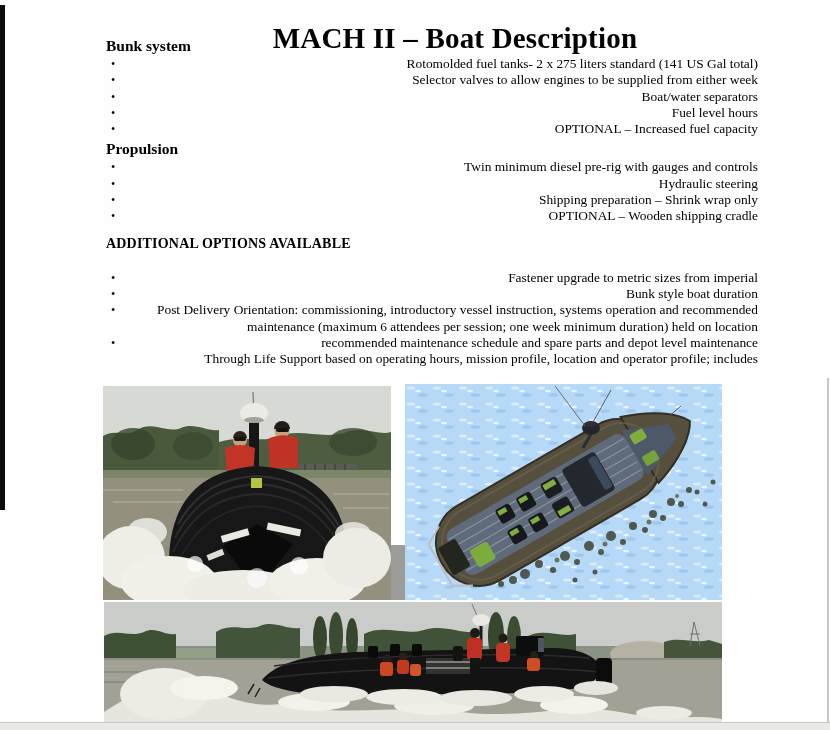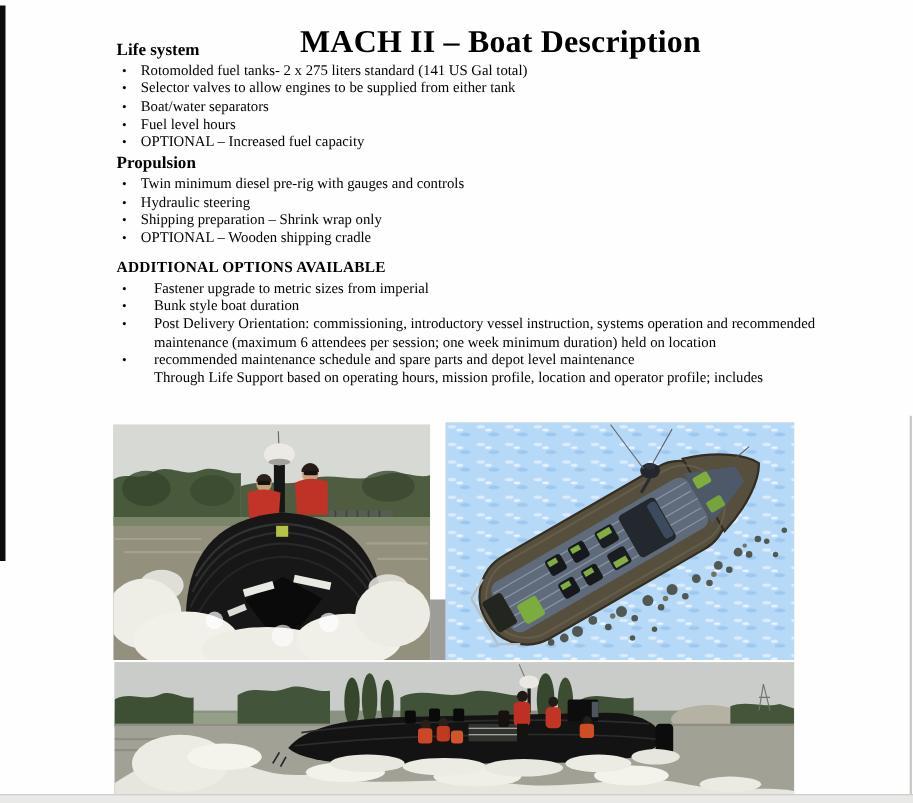--- a/index.html
+++ b/index.html
@@ -7,52 +7,52 @@
     width:830px;height:730px;position:relative;overflow:hidden;
     background:#fefefe;color:#000;
     font-family:"Liberation Serif",serif;
   }
   .page-title{
     position:absolute;top:3px;left:0;width:100%;text-align:center;
     font-size:29px;font-weight:bold;letter-spacing:.2px;padding-left:40px;
   }
   .content{position:absolute;left:106px;top:34px;width:652px;}
   .sec-h{font-size:15.5px;font-weight:bold;margin:3px 0 1px 0;line-height:18px;}
-  .add-h{font-size:14px;font-weight:bold;margin:10px 0 2px 0;line-height:17px;letter-spacing:.2px;}
+  .add-h{font-size:14px;font-weight:bold;margin:10px 0 18px 0;line-height:17px;letter-spacing:.2px;}
   .bullet{display:flex;font-size:13.4px;line-height:16.3px;}
   .dot{flex:none;width:22px;padding-left:5px;box-sizing:border-box;font-size:12px;}
-  .bt{flex:1;}
+  .bt{flex:1;text-align:right;}
   .ln{display:block;margin-left:12px;}
   .fig{position:absolute;overflow:hidden;background:#ccc;}
   #fig1{left:103px;top:386px;width:288px;height:214px;}
   #fig2{left:405px;top:384px;width:317px;height:216px;}
   #fig3{left:104px;top:602px;width:618px;height:125px;}
   .sliver{position:absolute;left:391px;top:545px;width:14px;height:55px;background:#9c9d99;}
   .leftbar{position:absolute;left:0;top:5px;width:5px;height:505px;background:#0d0d0d;}
   .rightline{position:absolute;left:827px;top:378px;width:2px;height:352px;background:#c6c6c4;}
   .bottomband{position:absolute;left:0;top:722px;width:830px;height:8px;background:#e9eae7;border-top:1px solid #cac9c6;box-sizing:border-box;}
   svg{display:block;}
 </style>
 </head>
 <body>
 
 <div class="leftbar"></div>
 
 <h1 class="page-title">MACH II – Boat Description</h1>
 
 <div class="content">
 
-  <div class="sec-h">Life system</div>
+  <div class="sec-h">Bunk system</div>
   <div class="bullet">
     <span class="dot">•</span>
     <span class="bt">Rotomolded fuel tanks- 2 x 275 liters standard (141 US Gal total)</span>
   </div>
   <div class="bullet">
     <span class="dot">•</span>
-    <span class="bt">Selector valves to allow engines to be supplied from either tank</span>
+    <span class="bt">Selector valves to allow engines to be supplied from either week</span>
   </div>
   <div class="bullet">
     <span class="dot">•</span>
     <span class="bt">Boat/water separators</span>
   </div>
   <div class="bullet">
     <span class="dot">•</span>
     <span class="bt">Fuel level hours</span>
   </div>
   <div class="bullet">

